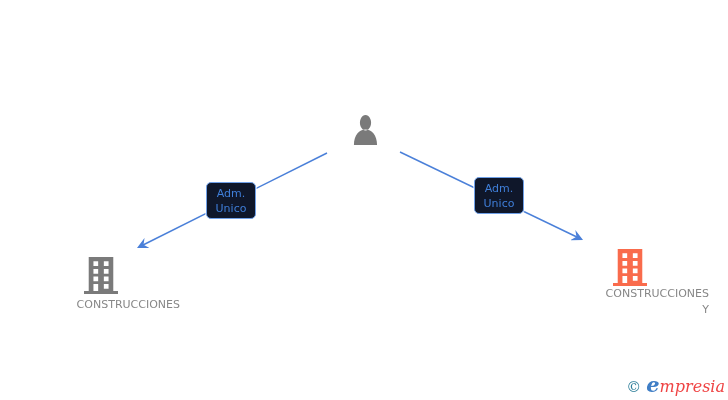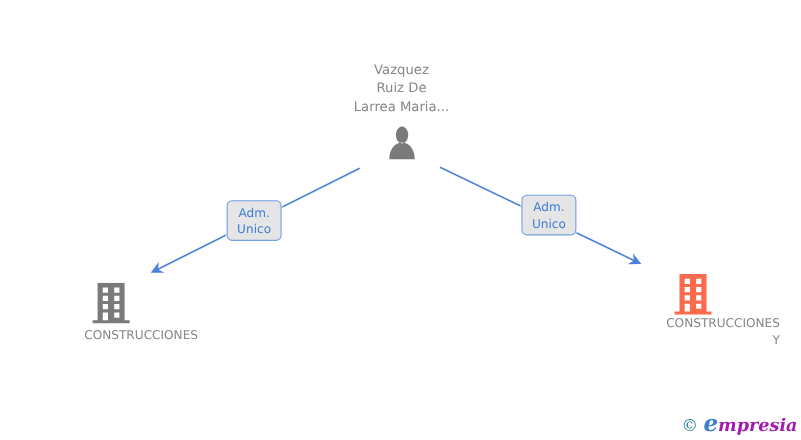--- a/index.html
+++ b/index.html
@@ -29,21 +29,21 @@
   }
   .person-icon-wrap {
     position: absolute;
     left: 352px; top: 114px;
     width: 27px; height: 31px;
     z-index: 2;
   }
   .adm-box {
     position: absolute;
     width: 48px; height: 35px;
-    background: #e5e5e5;
+    background: #0f172a;
     border: 1px solid #6fa0e8;
     border-radius: 5px;
     z-index: 3;
     display: flex;
     flex-direction: column;
     justify-content: center;
     text-align: center;
     font-size: 11px;
     line-height: 15px;
     color: #3f7ed8;
@@ -86,25 +86,20 @@
   <svg class="edges-svg" viewBox="0 0 728 400">
     <defs>
       <marker id="arrowhead" viewBox="0 0 10 10" refX="8" refY="5" markerWidth="7.5" markerHeight="7.5" orient="auto">
         <path d="M0,0 L10,5 L0,10 L3.5,5 Z" fill="#4b80d9"></path>
       </marker>
     </defs>
     <line x1="327" y1="153" x2="139" y2="247" stroke="#4b80d9" stroke-width="1.5" marker-end="url(#arrowhead)"></line>
     <line x1="400" y1="152" x2="581" y2="239" stroke="#4b80d9" stroke-width="1.5" marker-end="url(#arrowhead)"></line>
   </svg>
 
-  <div class="person-title" style="color: rgb(135, 135, 135);">
-    <div>Vazquez</div>
-    <div>Ruiz De</div>
-    <div>Larrea Maria...</div>
-  </div>
   <div class="person-icon-wrap">
     <svg width="27" height="31" viewBox="0 0 28 32">
       <path fill="#7a7a7a" d="M14,1 a5.8,8 0 1 0 0.01,0 Z M2,32 c0,-10 5.5,-16 12,-16 s12,6 12,16 Z"></path>
     </svg>
   </div>
 
   <div class="adm-box adm-box-left" style="border-color: rgb(111, 160, 232);">
     <div style="color: rgb(63, 126, 216);">Adm.</div>
     <div style="color: rgb(63, 126, 216);">Unico</div>
   </div>
@@ -134,16 +129,16 @@
                M10,20.5 h5 v5 h-5 Z M21,20.5 h5 v5 h-5 Z
                M10,28.5 h5 v7.5 h-5 Z M21,28.5 h5 v5 h-5 Z"></path>
     </svg>
   </div>
   <div class="company-caption company-right-caption" style="color: rgb(135, 135, 135);">
     <div>CONSTRUCCIONES</div>
     <div>Y</div>
   </div>
 
   <div class="brand-logo">
-    <span class="brand-copyright" style="color: rgb(46, 127, 154);">©</span><span class="brand-initial" style="color: rgb(63, 126, 198);">e</span><span class="brand-rest" style="color: #a21caf; font-weight: bold;">mpresia</span>
+    <span class="brand-copyright" style="color: rgb(46, 127, 154);">©</span><span class="brand-initial" style="color: rgb(63, 126, 198);">e</span><span class="brand-rest" style="color: #ef4444;">mpresia</span>
   </div>
 
 </div>
 
 </body></html>

